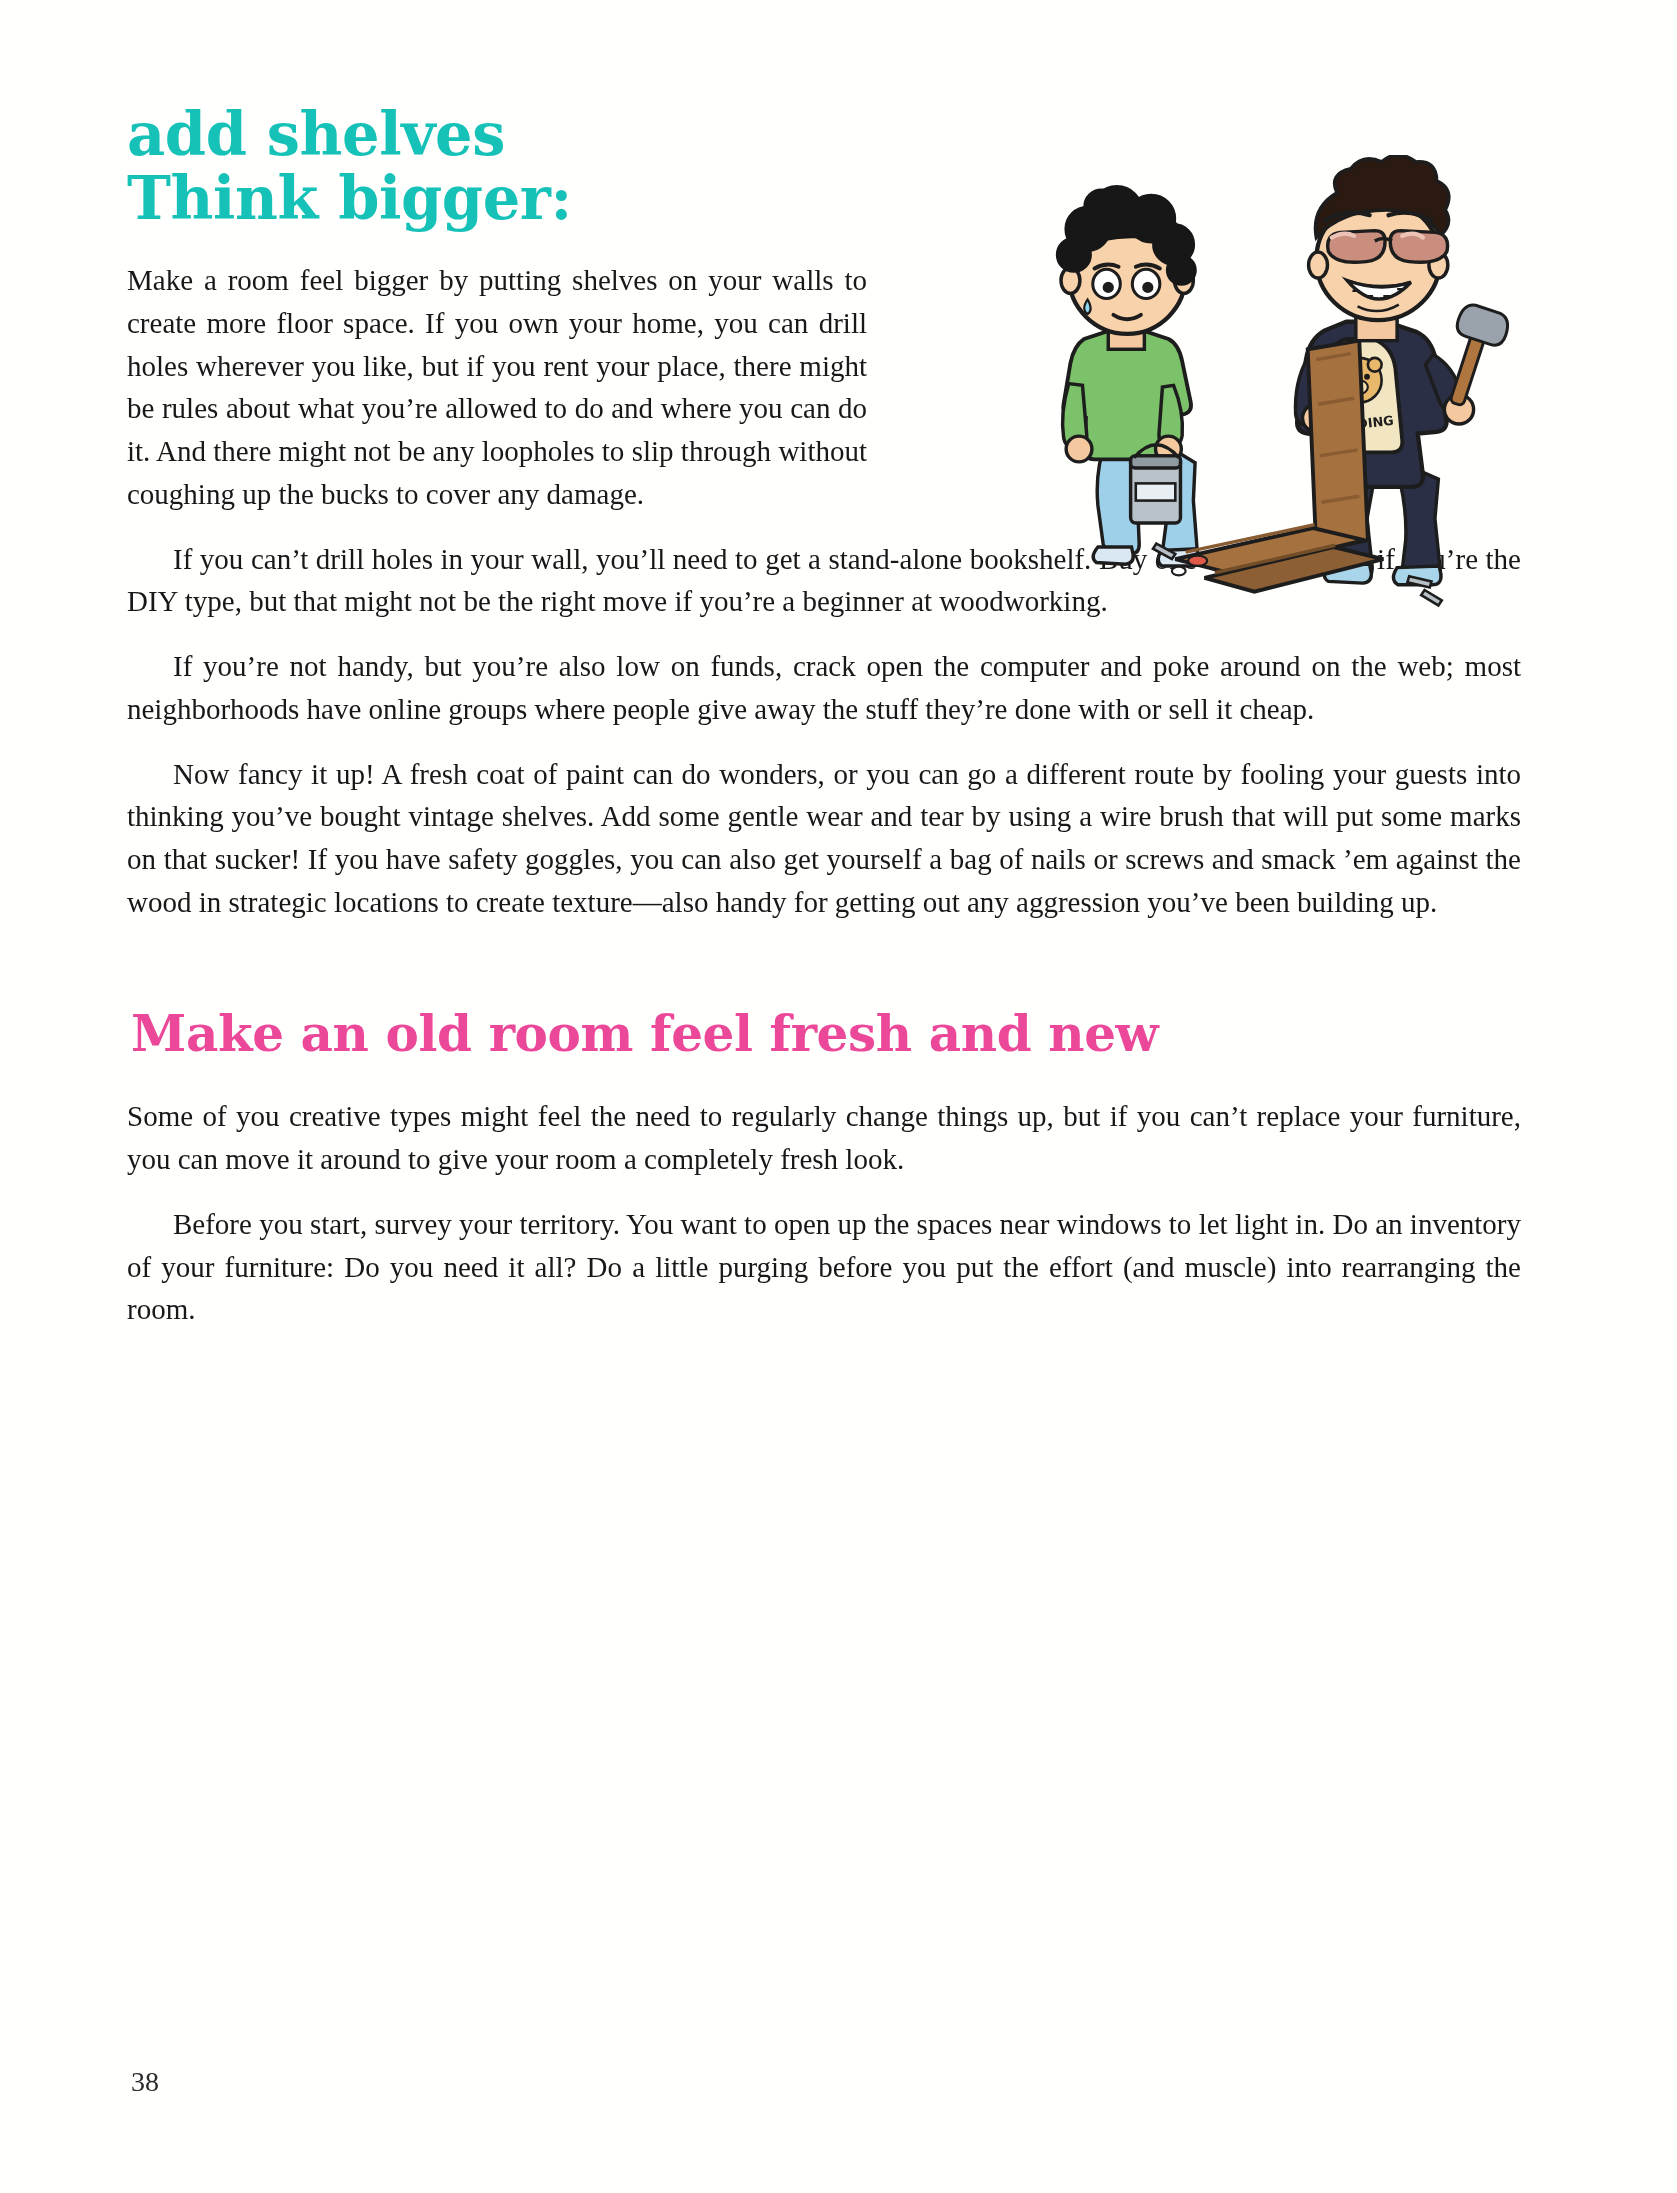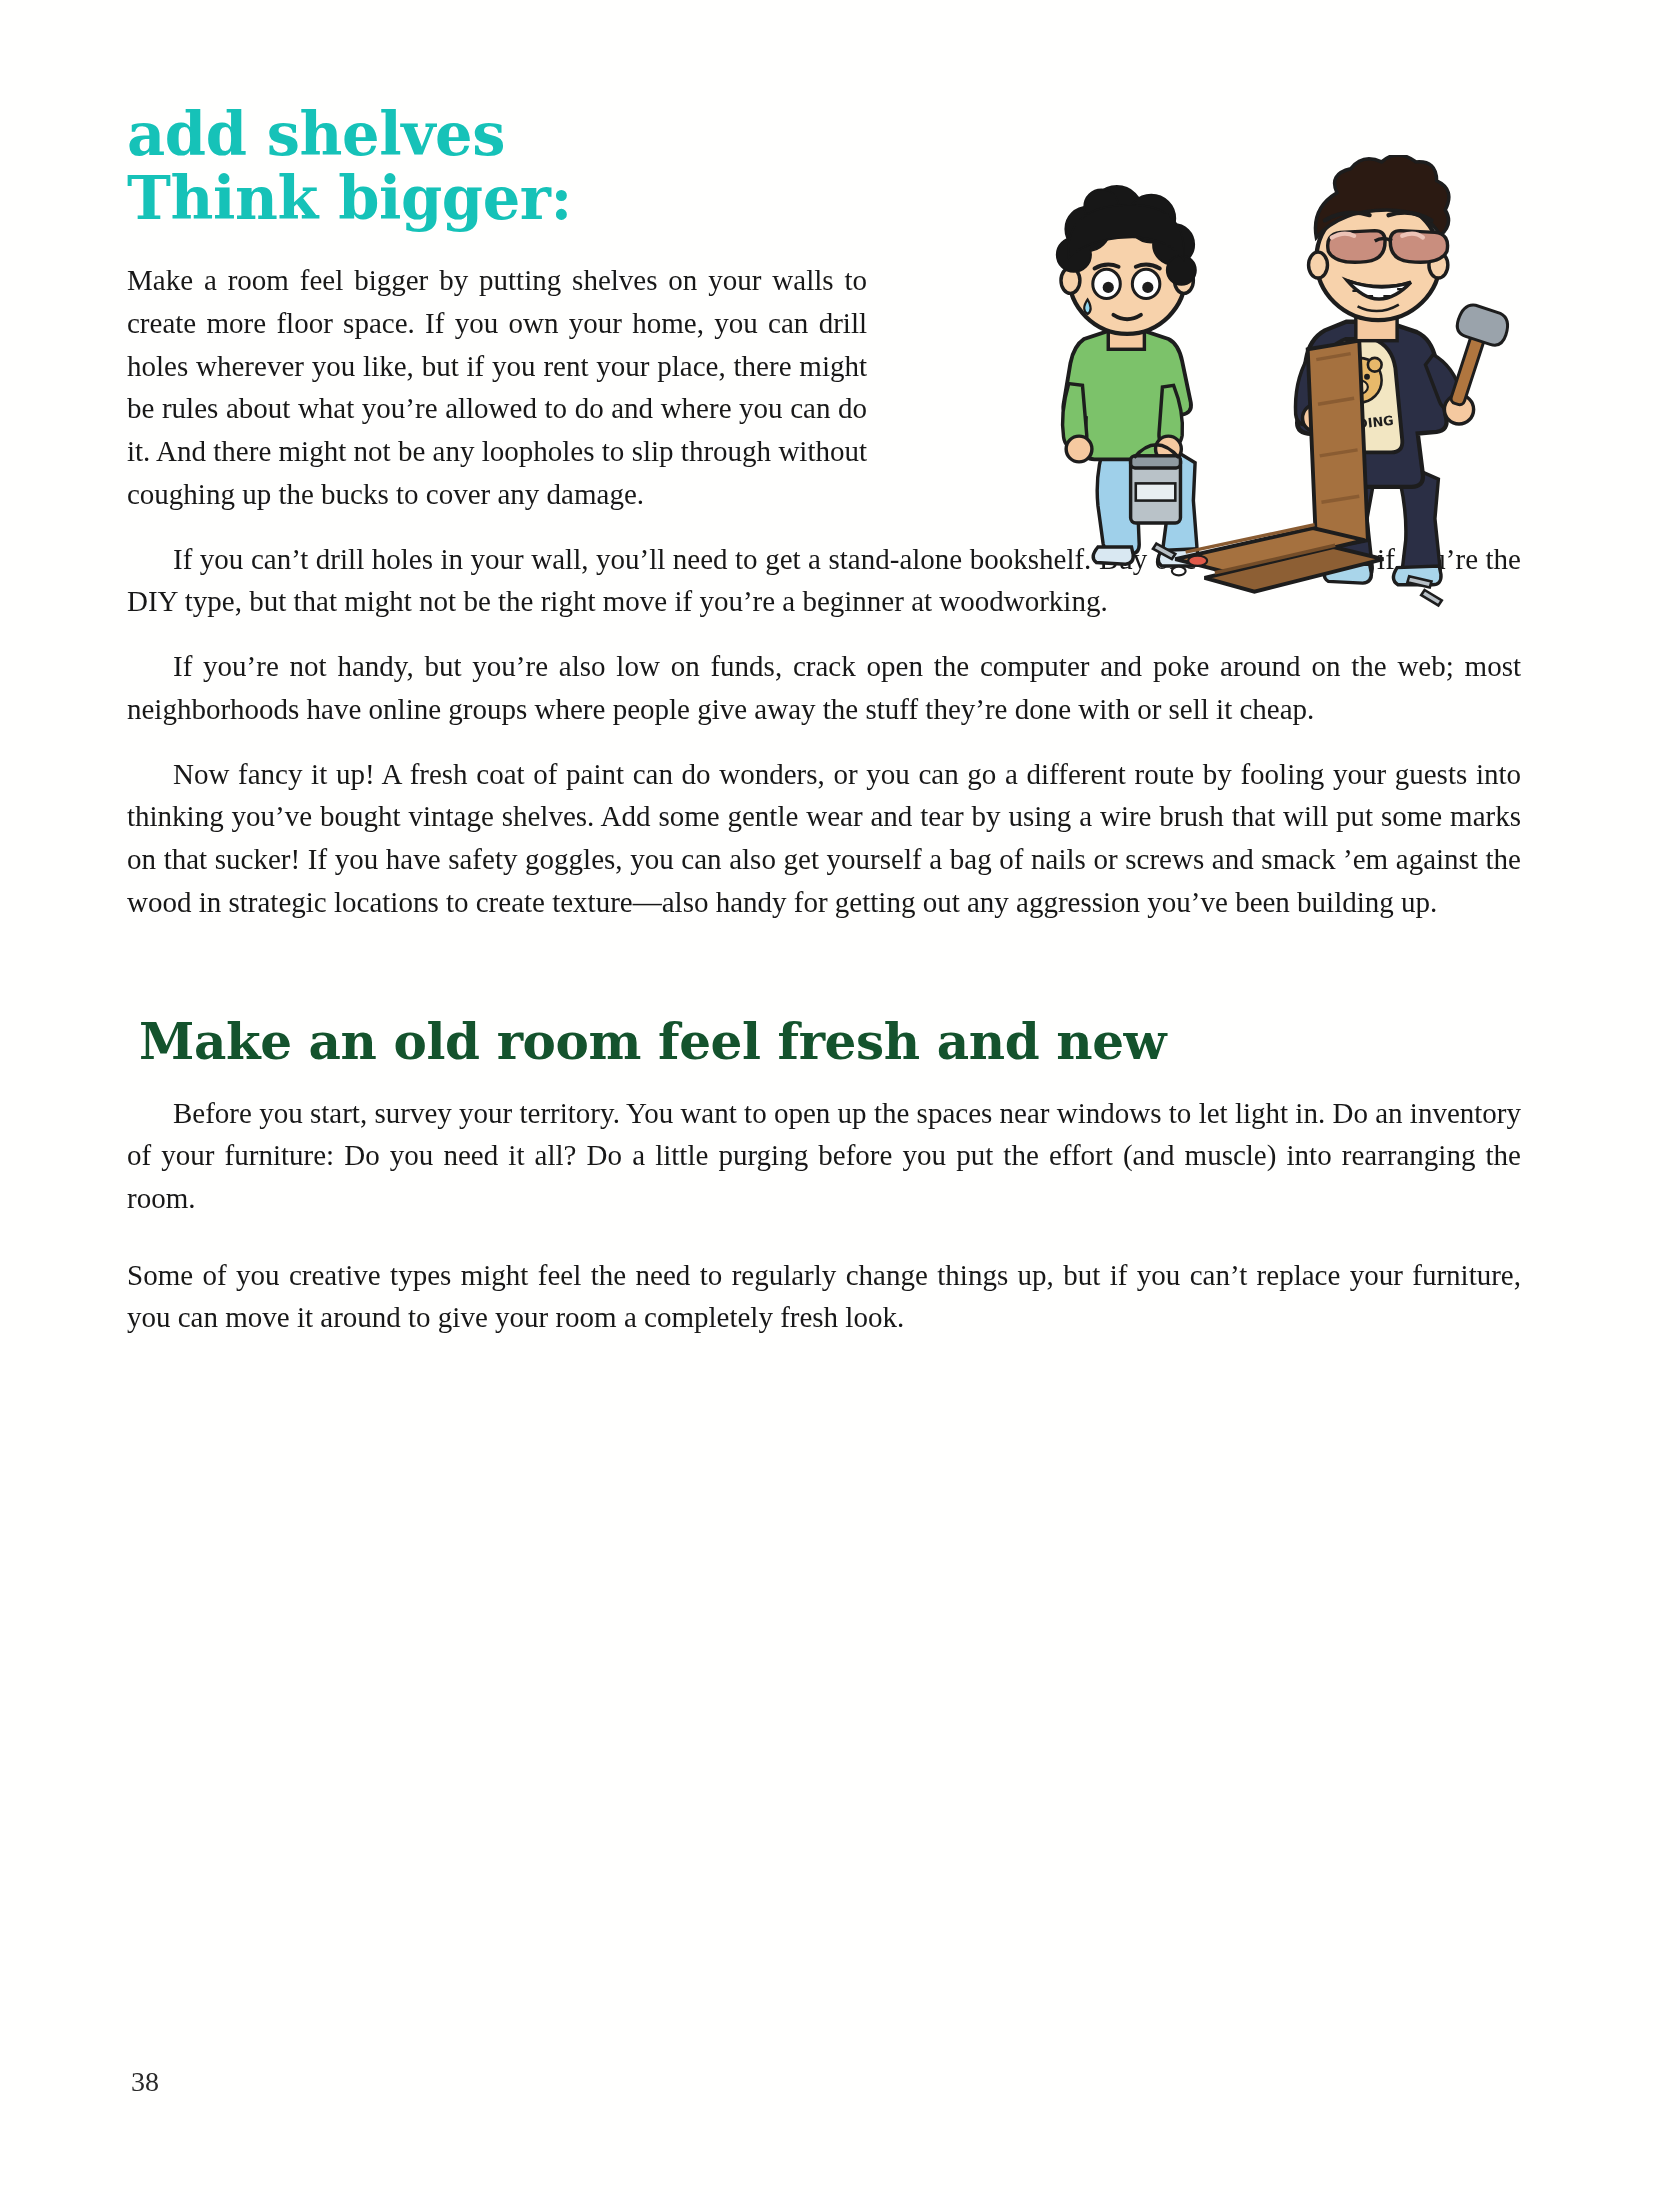--- a/index.html
+++ b/index.html
@@ -38,24 +38,24 @@
     line-height: 1.08;
     margin: 0;
     letter-spacing: -0.4px;
     width: 774px;
   }
   h1.section-title .ln { display: block; }
 
   h2.section-title-2 {
     font-family: "DejaVu Serif", serif;
     font-weight: bold;
-    color: #14532d;
+    color: #ec4899;
     font-size: 50px;
     line-height: 1.1;
-    margin: 12px;
+    margin: 4px;
     letter-spacing: -0.4px;
   }
 
   
   p {
     margin: 0;
     font-size: 29px;
     line-height: 1.47;
     text-align: justify;
     text-justify: inter-word;
@@ -254,25 +254,25 @@
         <p class="indent">If you’re not handy, but you’re also low on funds, crack open the computer and poke around on the web; most neighborhoods have online groups where people give away the stuff they’re done with or sell it cheap.</p>
       </div>
       <div class="para-block">
         <p class="indent">Now fancy it up! A fresh coat of paint can do wonders, or you can go a different route by fooling your guests into thinking you’ve bought vintage shelves. Add some gentle wear and tear by using a wire brush that will put some marks on that sucker! If you have safety goggles, you can also get yourself a bag of nails or screws and smack ’em against the wood in strategic locations to create texture—also handy for getting out any aggression you’ve been building up.</p>
       </div>
     </div>
 
     <div class="spacer-lg"></div>
     <div>
       <h2 class="section-title-2">Make an old room feel fresh and new</h2>
-      <div class="para-block">
-        <p class="indent">Before you start, survey your territory. You want to open up the spaces near windows to let light in. Do an inventory of your furniture: Do you need it all? Do a little purging before you put the effort (and muscle) into rearranging the room.</p>
-      </div>
       <div class="para-block" style="margin-top:34px;">
         <p>Some of you creative types might feel the need to regularly change things up, but if you can’t replace your furniture, you can move it around to give your room a completely fresh look.</p>
       </div>
+      <div class="para-block">
+        <p class="indent">Before you start, survey your territory. You want to open up the spaces near windows to let light in. Do an inventory of your furniture: Do you need it all? Do a little purging before you put the effort (and muscle) into rearranging the room.</p>
+      </div>
     </div>
 
   </div>
 
   <div class="page-number">38</div>
 </div>
 
 
 </body></html>

